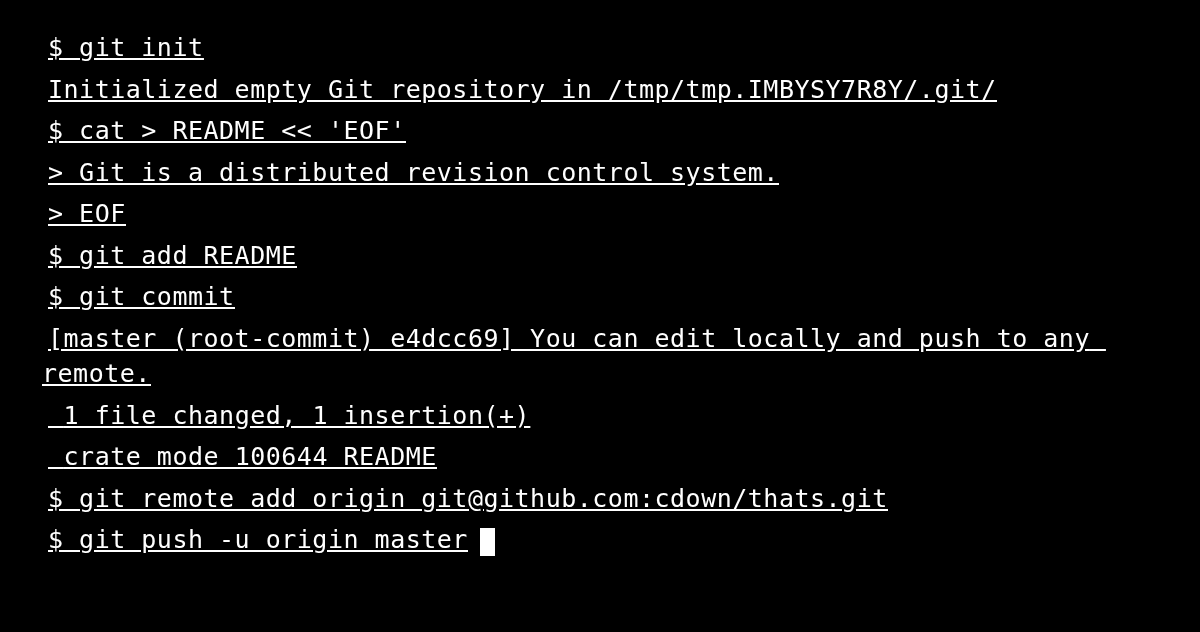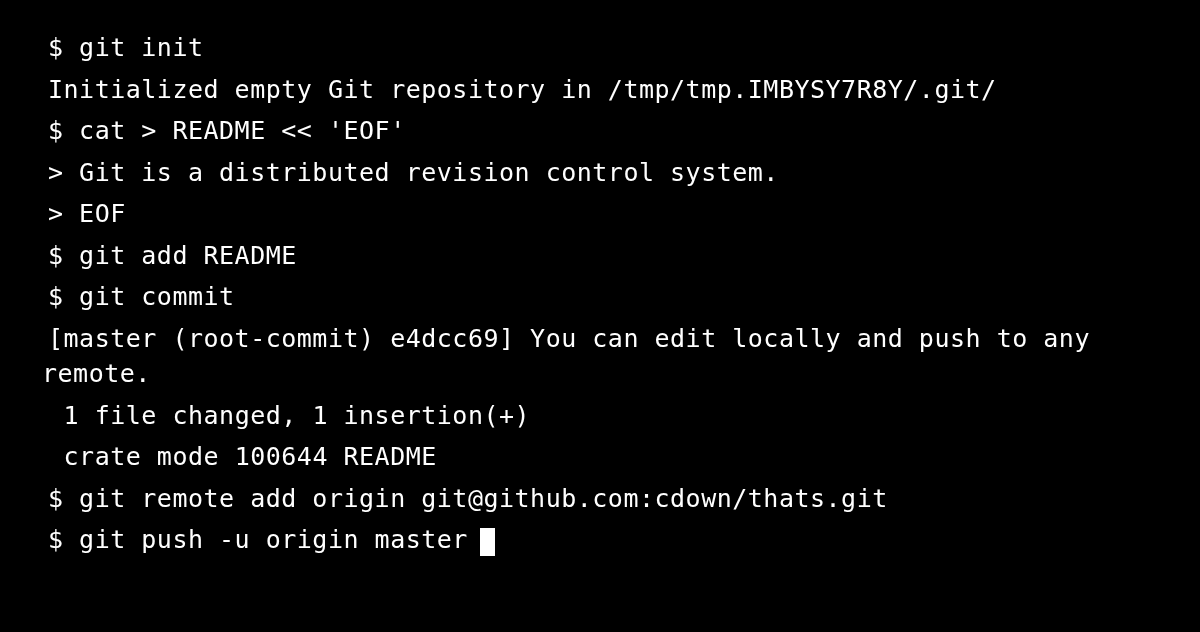--- a/index.html
+++ b/index.html
@@ -1,18 +1,19 @@
 <!DOCTYPE html>
 <html><head>
   <meta charset="utf-8">
   <style>
     * {
       margin: 6px;
       padding: 0;
       box-sizing: border-box;
+      text-decoration: underline;
     }
     body {
       background: #000000;
       color: #ffffff;
       font-family: "Menlo", "Consolas", "DejaVu Sans Mono", "Courier New", monospace;
       font-size: 25px;
       line-height: 1.42;
       padding: 12px 18px;
       width: 1200px;
       height: 632px;

